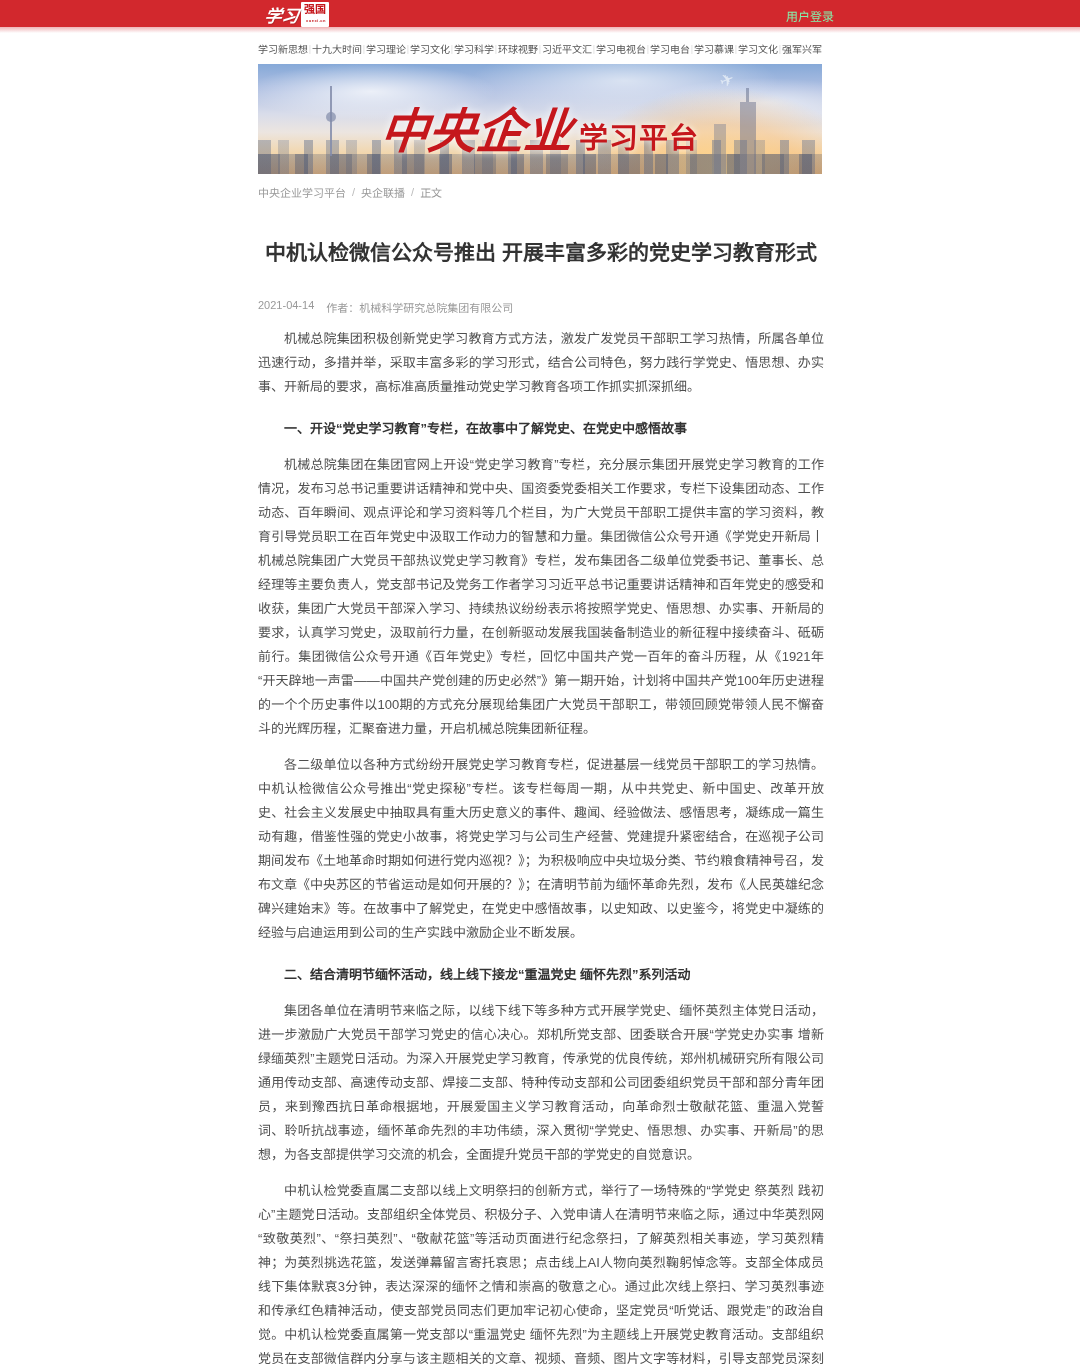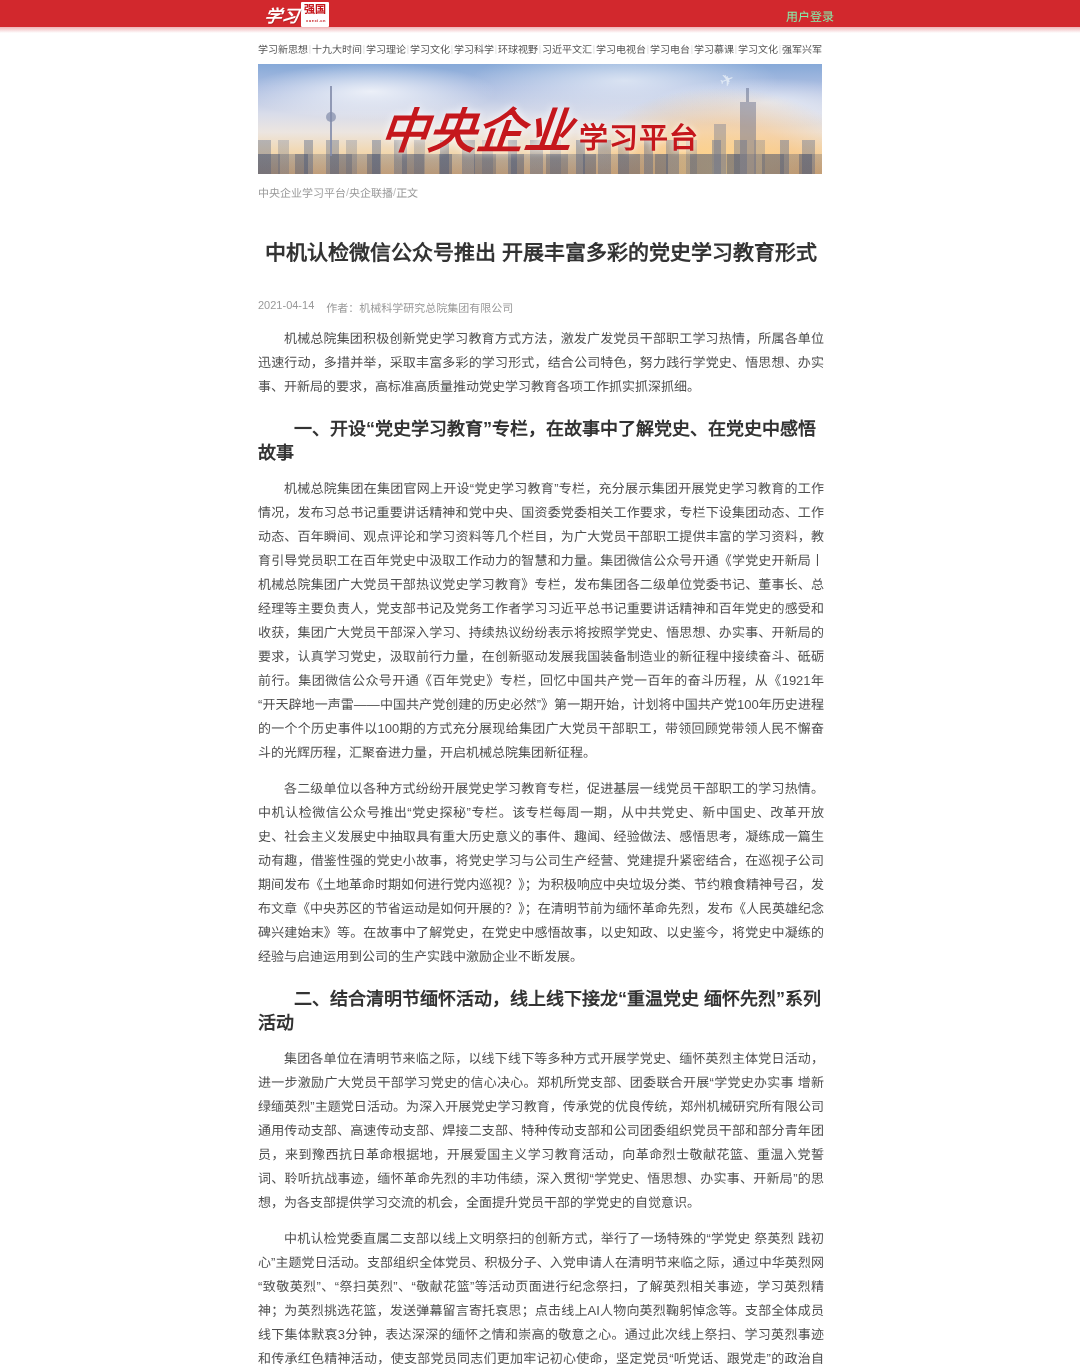--- a/index.html
+++ b/index.html
@@ -95,41 +95,41 @@
     font-size: 48px; color: #c5171c; transform: skewX(-6deg);
     text-shadow: 0 0 8px rgba(255,255,255,0.9);
   }
   .banner-title-bold {
     font-weight: bold; font-size: 29px; color: #c5171c;
     text-shadow: 0 0 6px rgba(255,255,255,0.9); letter-spacing: 1px;
   }
   
   .breadcrumb {
     width: 564px; margin: 10px 0 0 258px;
-    font-size: 11px; color: #999; display: flex; align-items: center;
+    font-size: 11px; color: #999; display: flex; gap: 6px; align-items: center;
   }
   .crumb { cursor: pointer; }
   .crumb-sep { color: #bbb; }
   
   .article { width: 566px; margin: 0 0 0 258px; }
   .article-title {
     margin-top: 38px; text-align: center;
     font-size: 21px; font-weight: bold; color: #333; line-height: 1.4;
   }
   .article-meta {
     margin-top: 32px; font-size: 11px; color: #999;
     display: flex; gap: 12px;
   }
   .article-body { margin-top: 8px; }
   .body-paragraph {
     font-size: 13px; color: #4f4f4f; line-height: 24px;
     text-align: justify; text-indent: 2em; margin: 12px 0;
   }
   .section-heading {
-    font-size: 18px; color: #333; font-weight: bold; line-height: 24px;
+    font-size: 13px; color: #333; font-weight: bold; line-height: 24px;
     text-indent: 2em; margin: 18px 0 12px 0;
   }
 </style>
 </head>
 <body>
 
 <header class="topbar">
   <div class="logo">
     <span class="logo-script">学习</span>
     <span class="logo-box">

